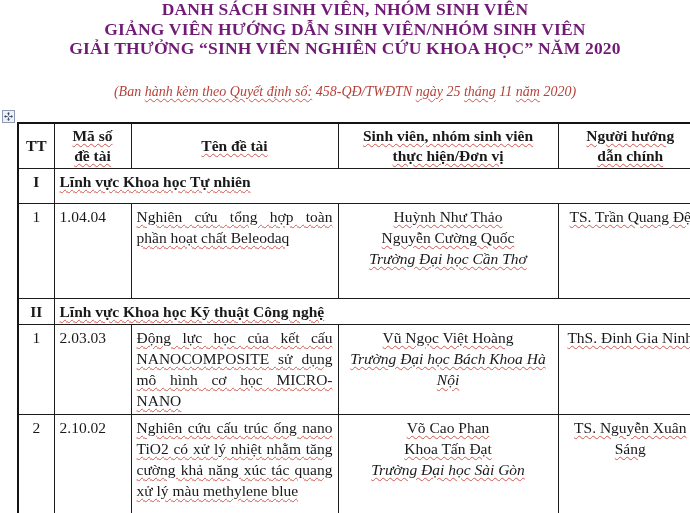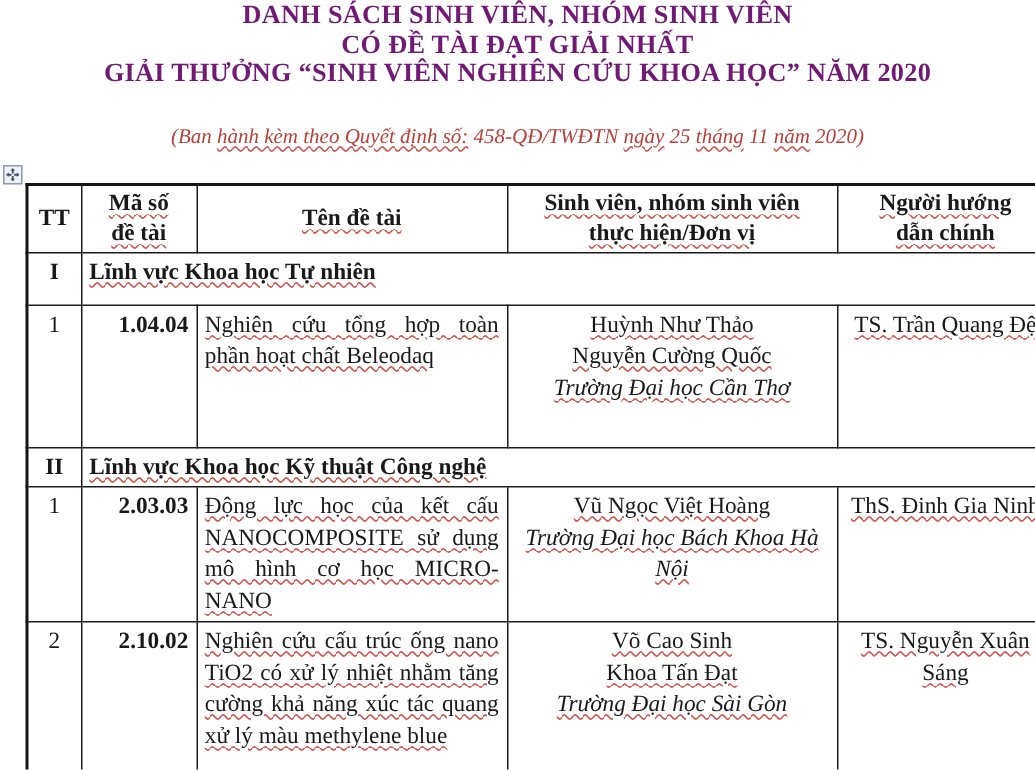--- a/index.html
+++ b/index.html
@@ -53,37 +53,37 @@
     white-space:pre-line; line-height:20px; padding:1px 2px;
   }
   tr.rh  { height:45px; }
   tr.rs1 { height:35px; }
   tr.r1  { height:95px; }
   tr.rs2 { height:26px; }
   tr.r2  { height:90px; }
   tr.r3  { height:120px; }
 
   .c-tt      { text-align:center; }
-  .c-code    { text-align:right; font-weight:bold; }
+  .c-code    { text-align:left; font-weight:normal; }
   .c-topic   { text-align:justify; padding:2px 5px; }
   .c-students{ text-align:center; padding:2px 14px; }
   .c-adv     { text-align:center; padding:2px 16px; }
   .section-no{ text-align:center; font-weight:bold; padding-top:3px; }
   .section-title { font-weight:bold; text-align:left; padding:3px 2px 0 6px; font-size:16px; }
   .lead { font-weight:normal; }
   .unit { font-style:italic; }
 </style>
 </head>
 <body>
 
 <div class="page">
 
   <div class="titles">
     <div class="title-line">DANH SÁCH SINH VIÊN, NHÓM SINH VIÊN</div>
-    <div class="title-line">CÓ ĐỀ TÀI ĐẠT GIẢI NHẤT</div>
+    <div class="title-line">GIẢNG VIÊN HƯỚNG DẪN SINH VIÊN/NHÓM SINH VIÊN</div>
     <div class="title-line">GIẢI THƯỞNG “SINH VIÊN NGHIÊN CỨU KHOA HỌC” NĂM 2020</div>
   </div>
 
   <div class="subtitle">
     <span>(Ban </span><span class="sq">hành kèm theo Quyết định số:</span><span> 458-QĐ/TWĐTN </span><span class="sq">ngày</span><span> 25 </span><span class="sq">tháng</span><span> 11 </span><span class="sq">năm</span><span> 2020)</span>
   </div>
 
   <div class="handle">
     <svg width="9" height="9" viewBox="0 0 18 18" aria-hidden="true">
       <g fill="#3d4f6b">
@@ -147,21 +147,21 @@
         <div class="unit sq">Trường Đại học Bách Khoa Hà Nội</div>
       </td>
       <td class="c-adv"><span class="sq">ThS. Đinh Gia Ninh</span></td>
     </tr>
 
     <tr class="r3">
       <td class="c-tt">2</td>
       <td class="c-code">2.10.02</td>
       <td class="c-topic sq">Nghiên cứu cấu trúc ống nano TiO2 có xử lý nhiệt nhằm tăng cường khả năng xúc tác quang xử lý màu methylene blue</td>
       <td class="c-students">
-        <div class="lead sq">Võ Cao Sinh</div>
+        <div class="lead sq">Võ Cao Phan</div>
         <div class="sq">Khoa Tấn Đạt</div>
         <div class="unit sq">Trường Đại học Sài Gòn</div>
       </td>
       <td class="c-adv"><span class="sq">TS. Nguyễn Xuân Sáng</span></td>
     </tr>
   </tbody>
     </table>
 
 </div>
 

